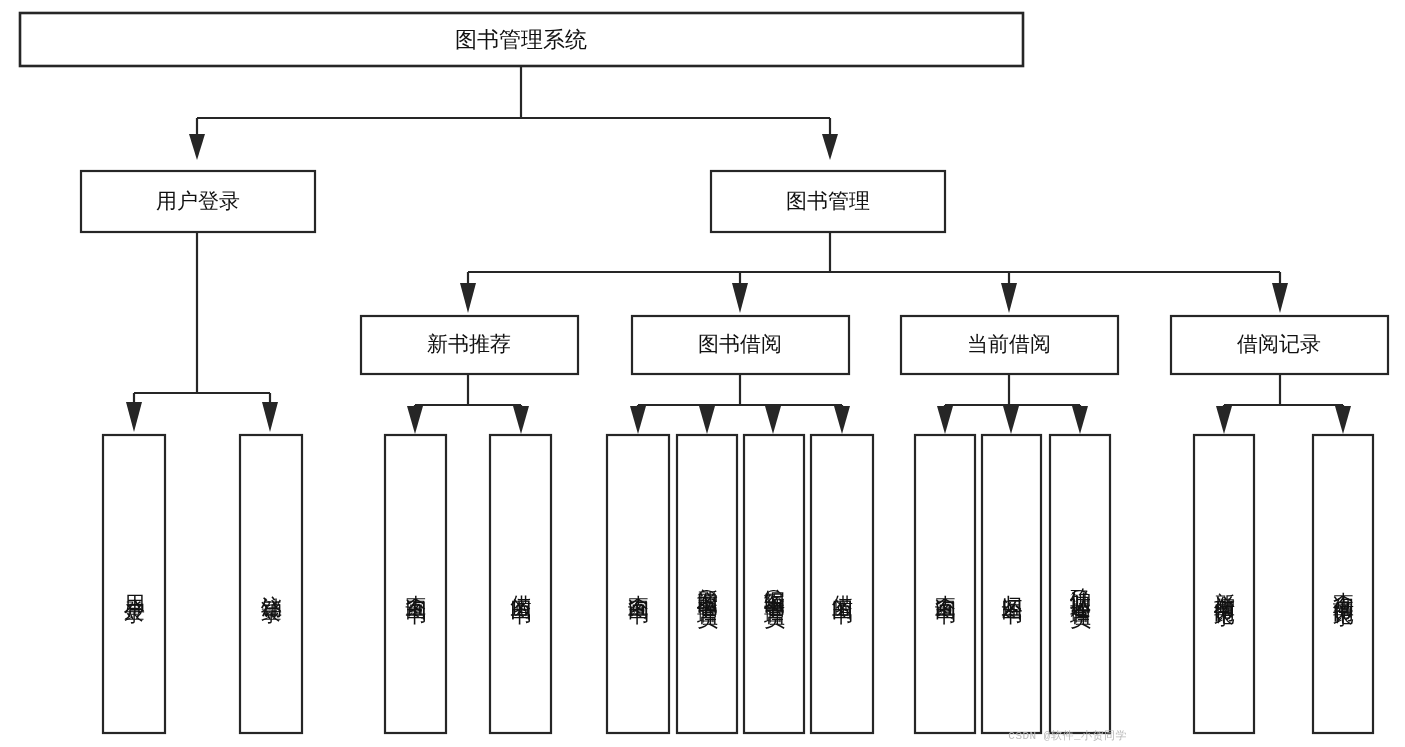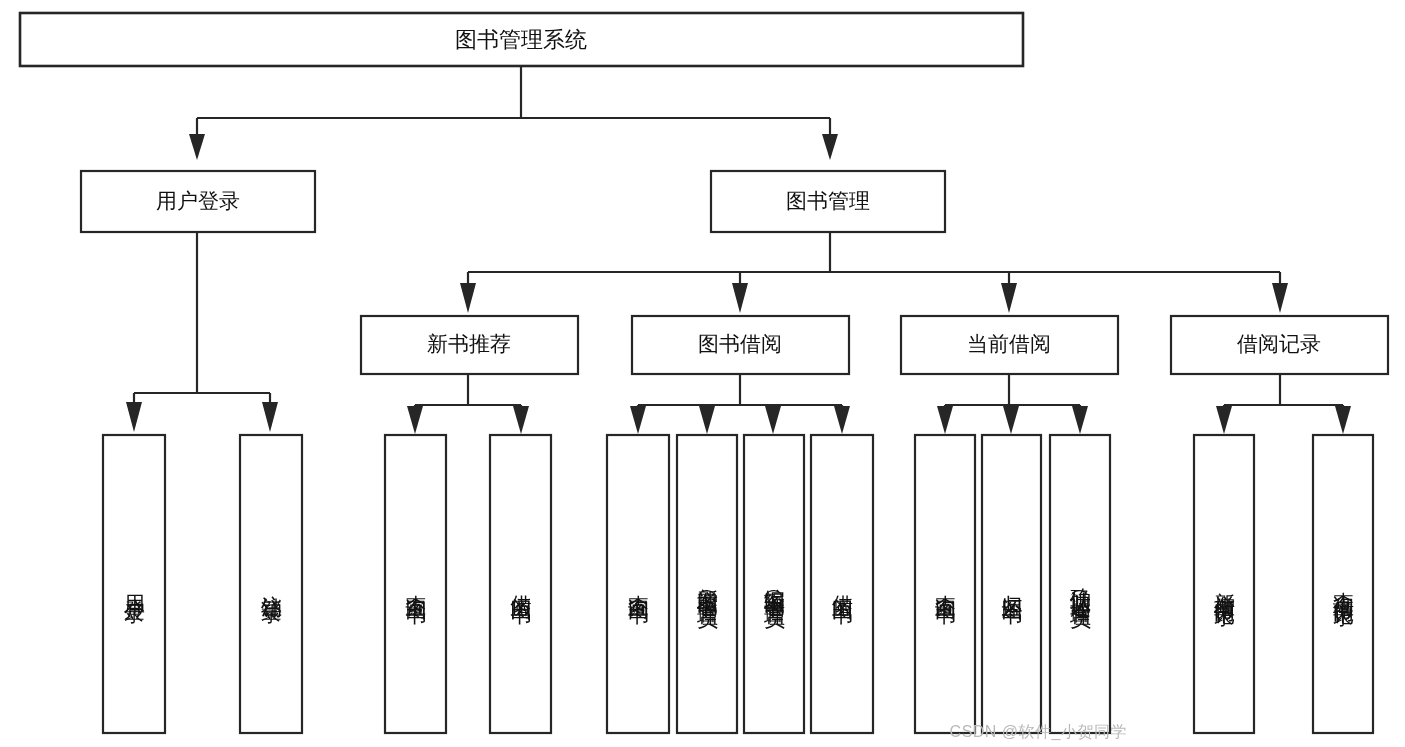--- a/index.html
+++ b/index.html
@@ -69,22 +69,22 @@
     align-items: center;
     justify-content: center;
     white-space: nowrap;
     box-sizing: border-box;
     pointer-events: none;
   }
   .watermark {
     position: absolute;
     right: 8px;
     bottom: 4px;
-    font-family: Liberation Sans, sans-serif;
-    font-size: 16px;
+    font-family: Liberation Mono, monospace;
+    font-size: 11px;
     color: #b9b9b9;
     letter-spacing: 0.5px;
     white-space: nowrap;
   }
 </style>
 </head>
 <body>
 
 <div id="diagram-root">
 

